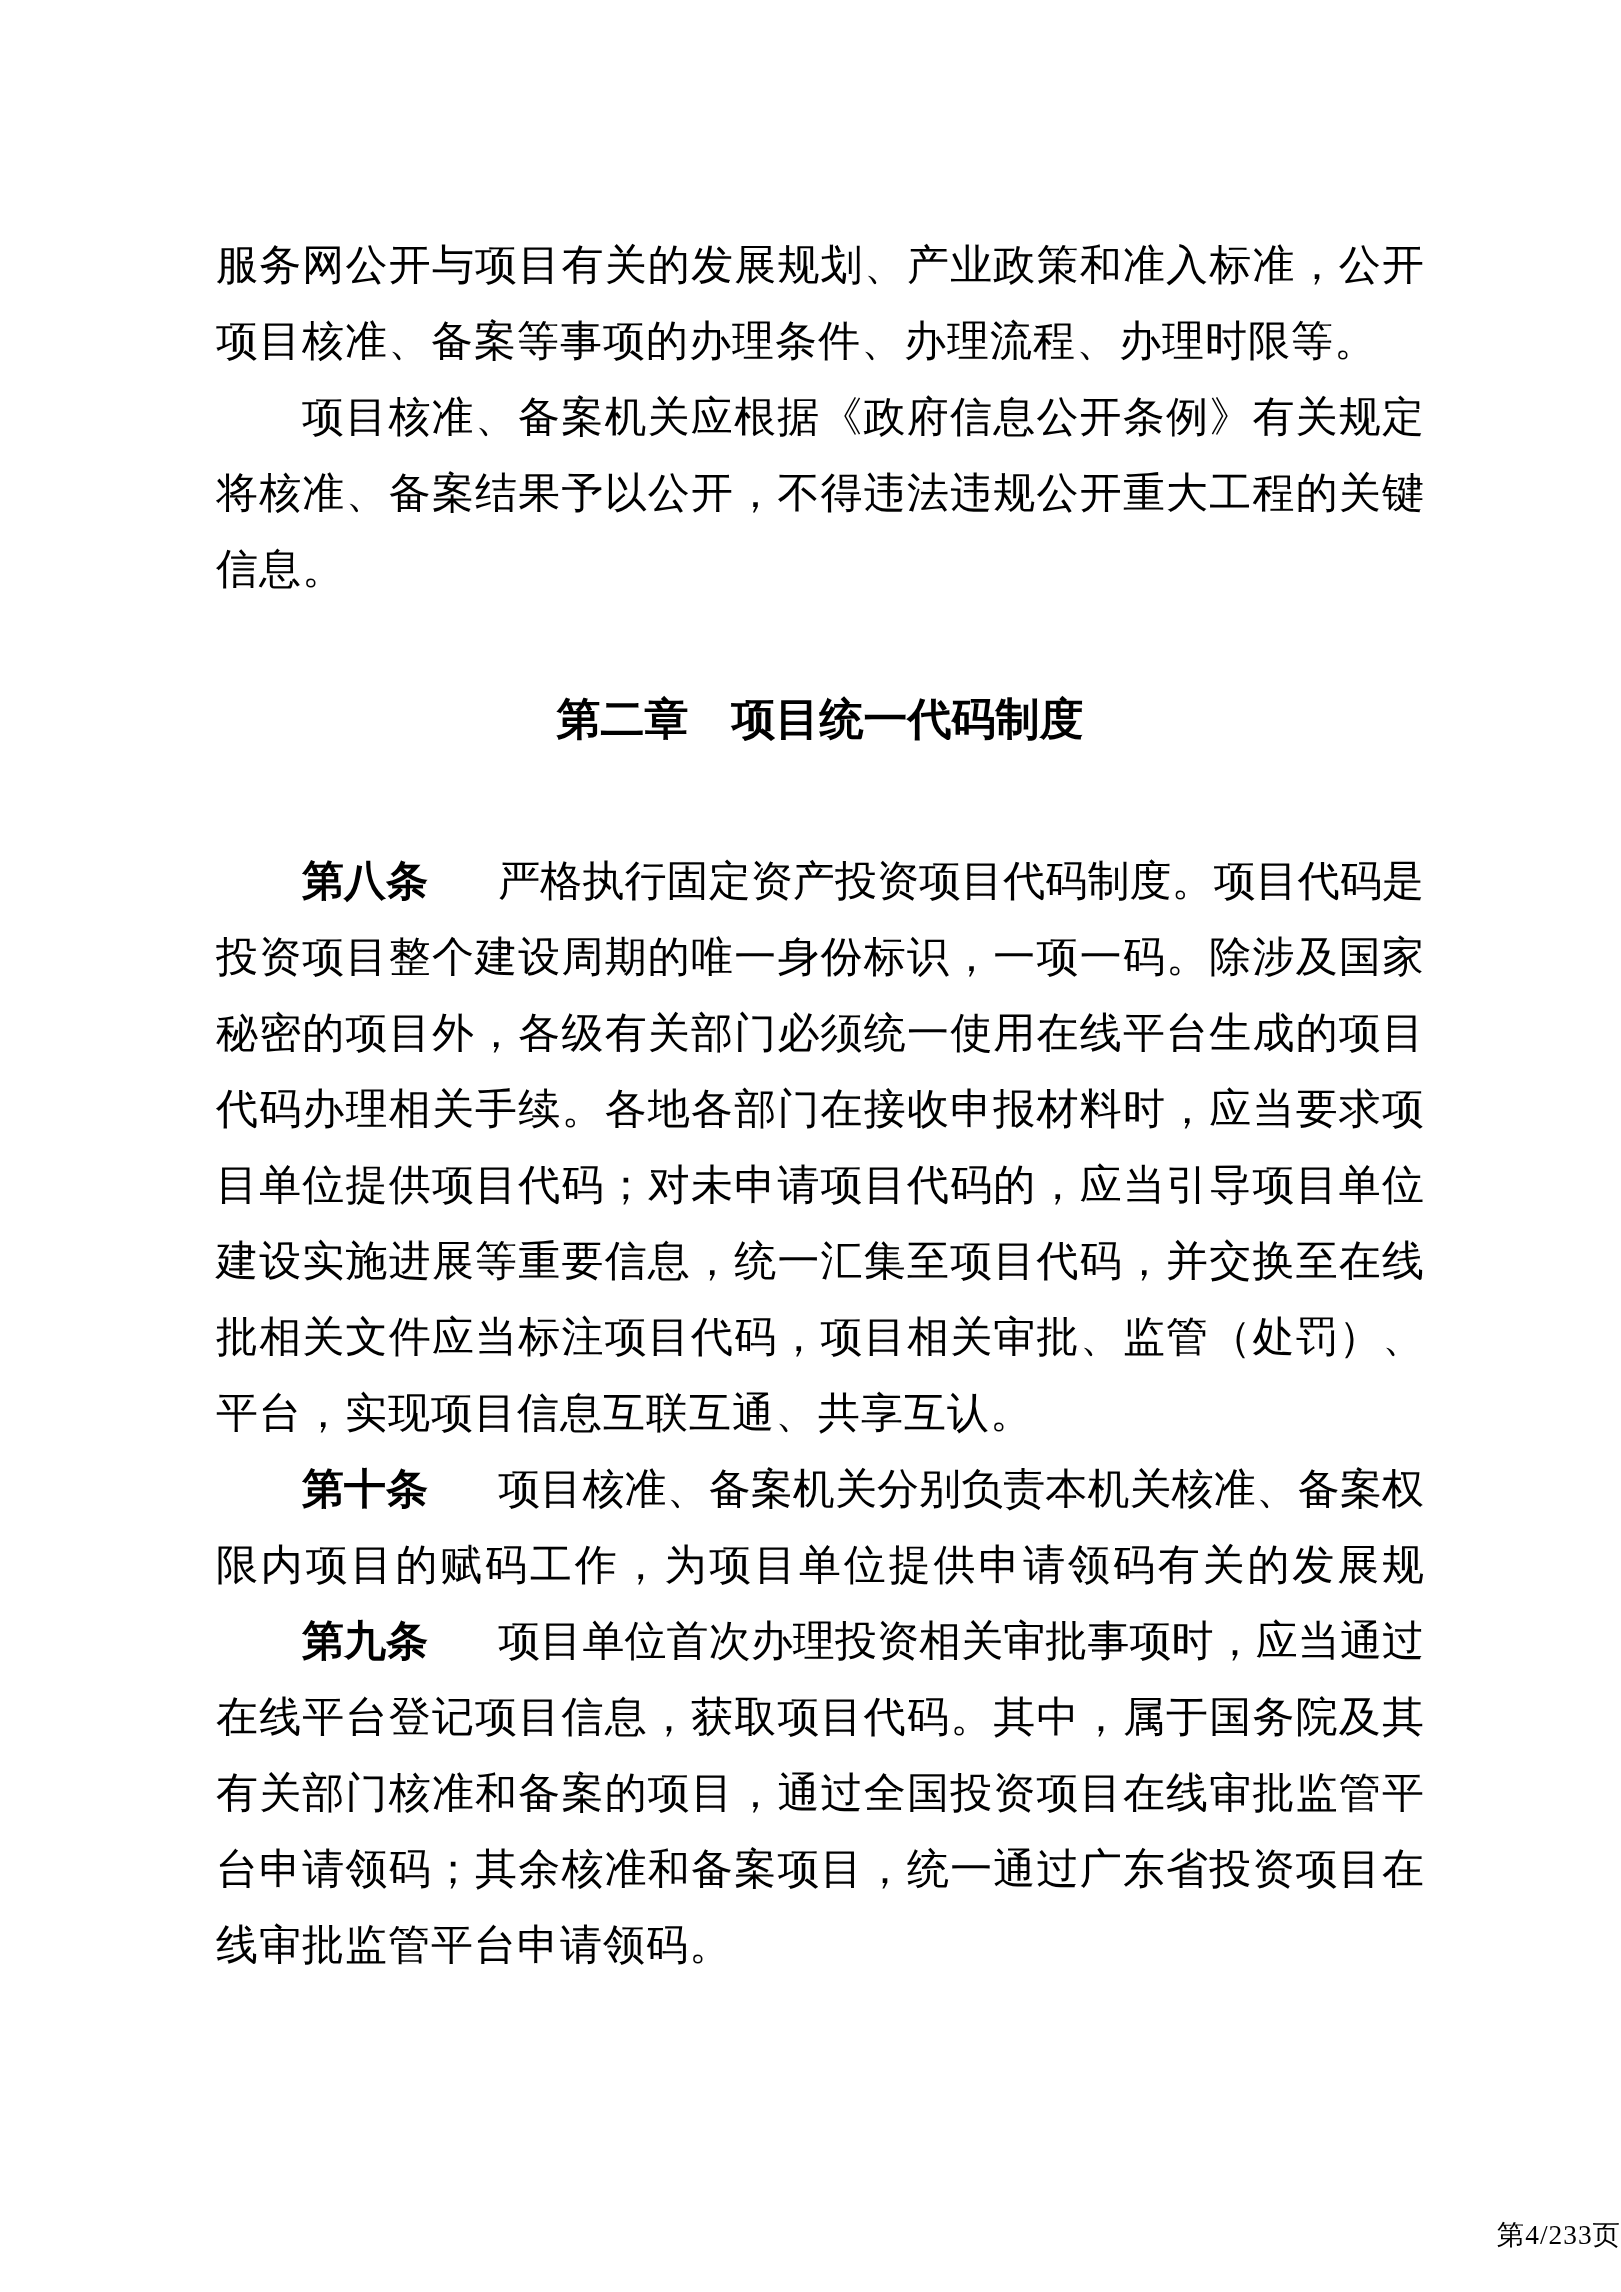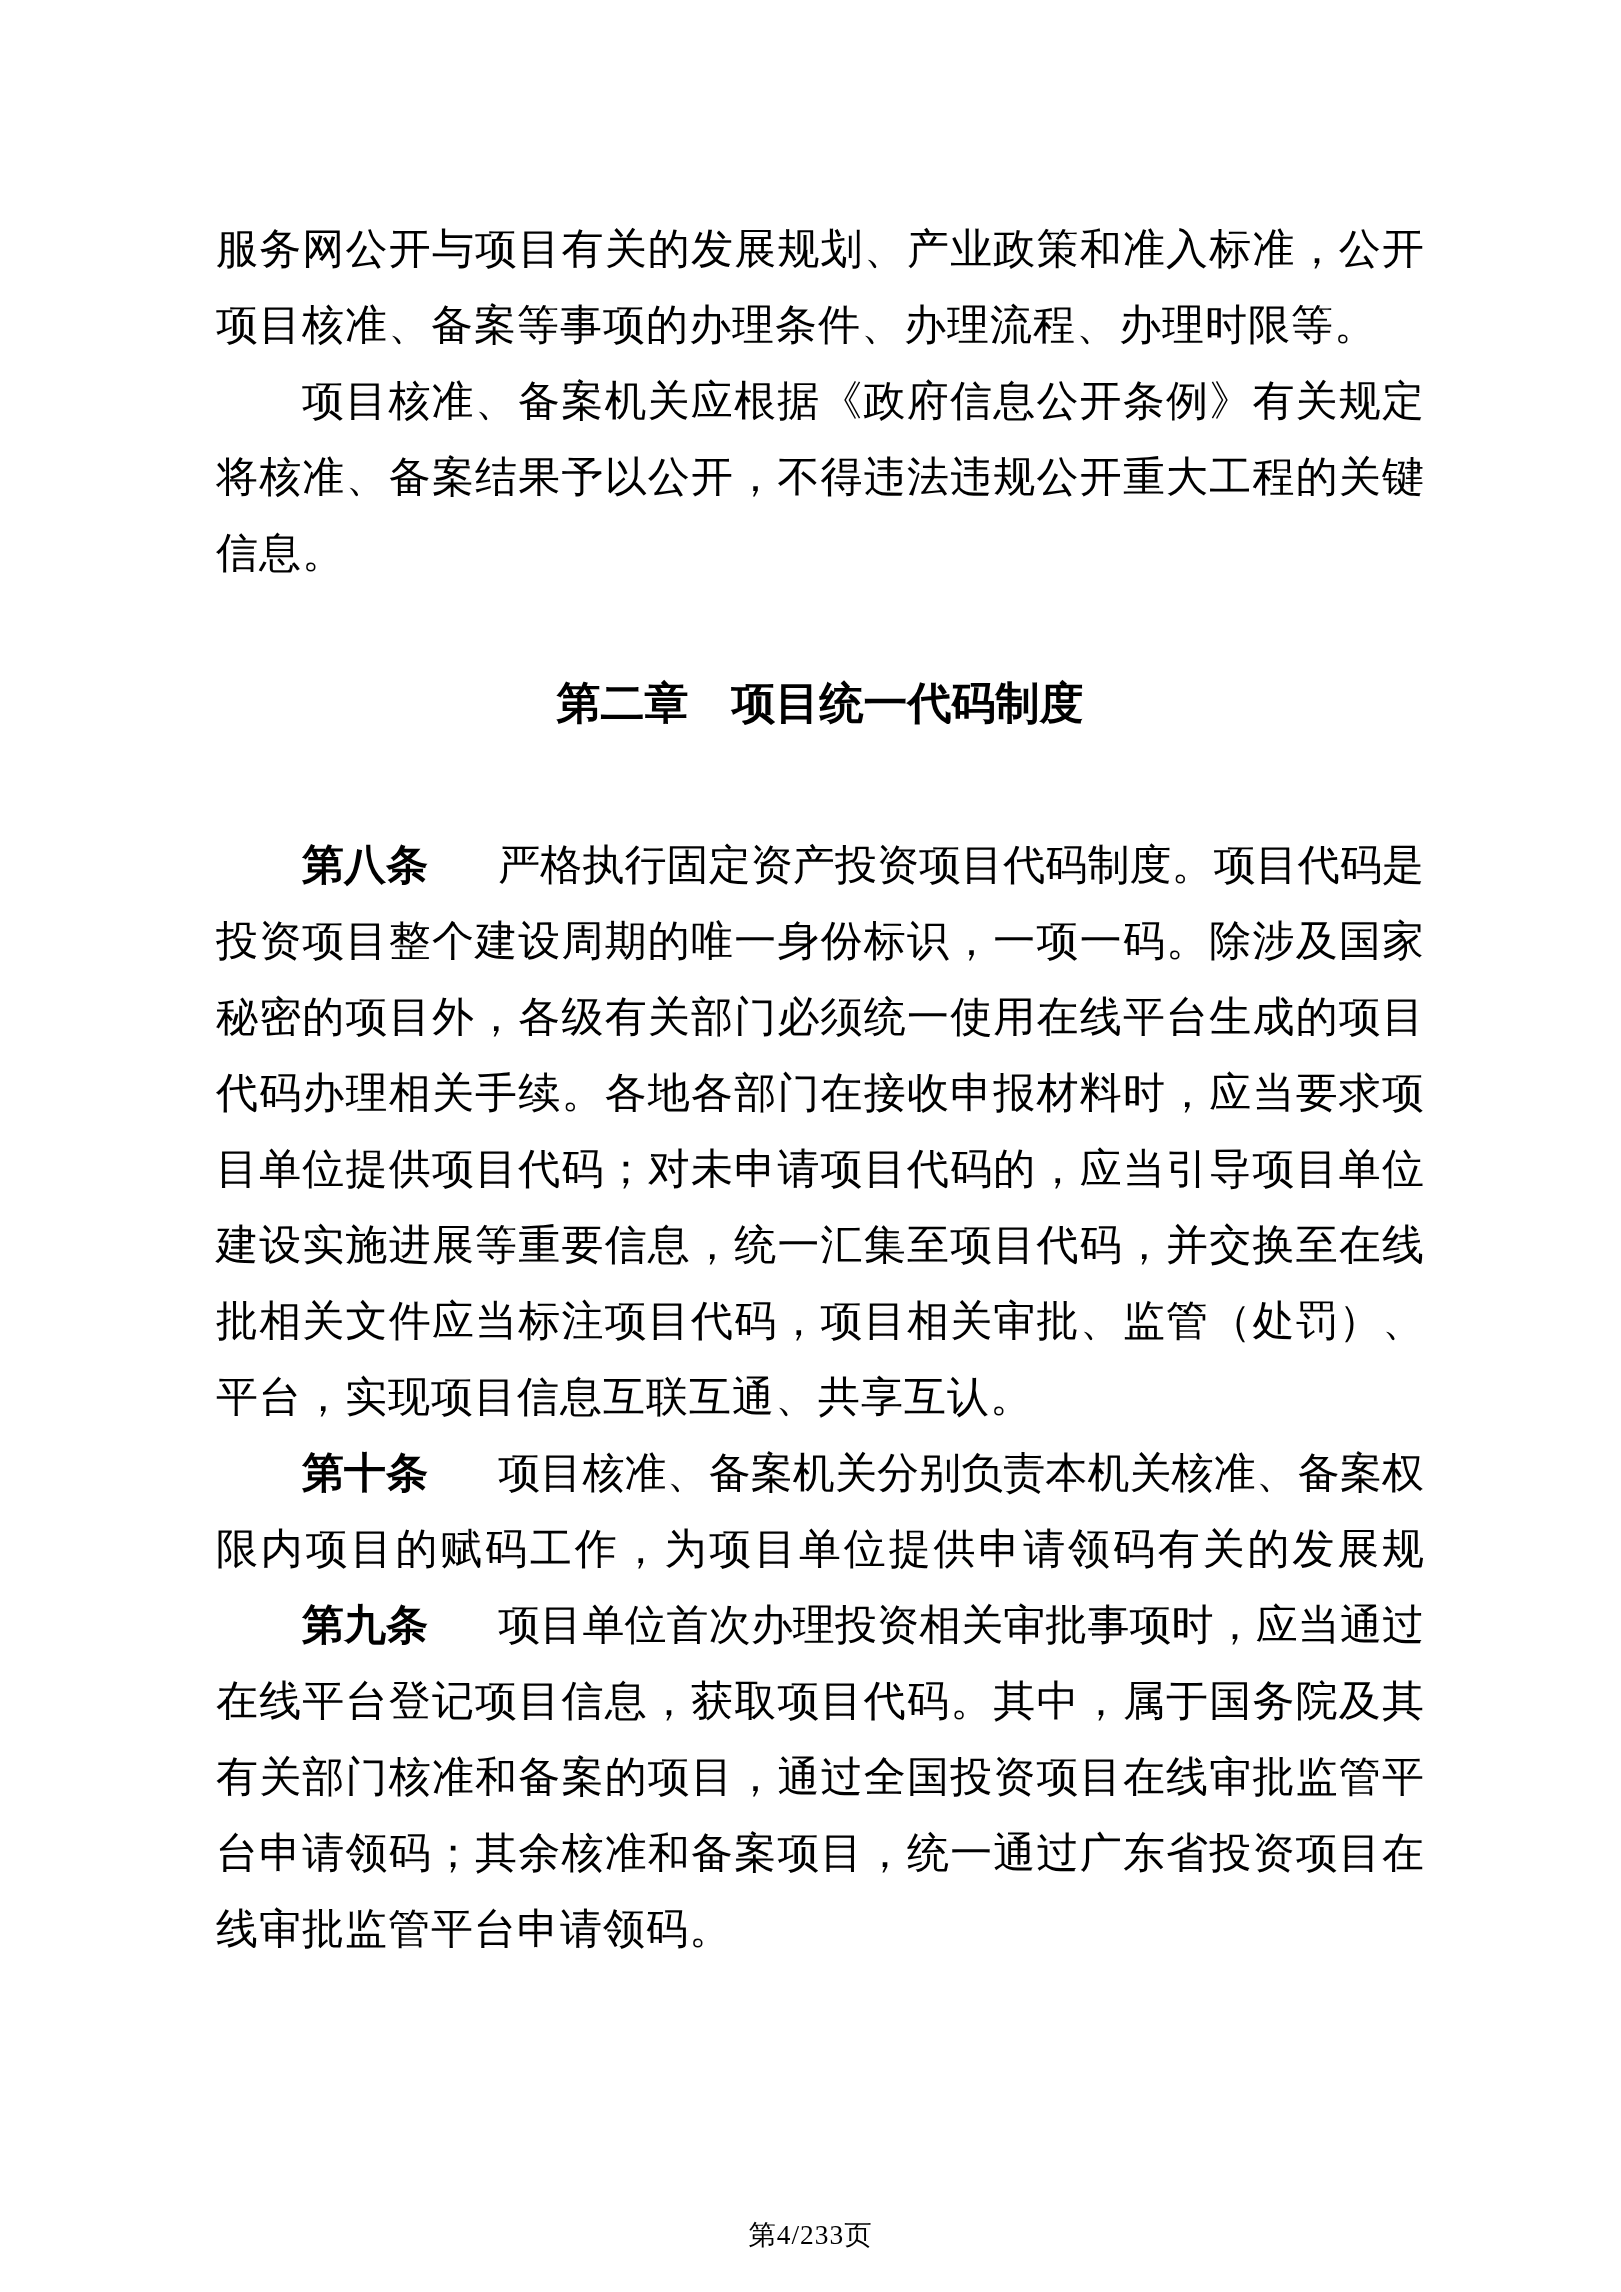--- a/index.html
+++ b/index.html
@@ -10,21 +10,21 @@
   body {
     width: 1621px;
     height: 2293px;
     position: relative;
     color: #000000;
     font-family: "Liberation Serif", "DejaVu Serif", serif;
   }
   .content {
     position: absolute;
     left: 216px;
-    top: 211px;
+    top: 227px;
     width: 1208px;
     font-size: 42px;
     letter-spacing: 0;
   }
   .line {
     height: 76px;
     line-height: 76px;
     text-align: justify;
     text-align-last: justify;
   }
@@ -52,21 +52,21 @@
     font-size: 44px;
   }
   .chapter .chapter-number {
     margin-right: 43px;
   }
   .footer {
     position: absolute;
     left: 0;
     right: 0;
     top: 2217px;
-    text-align: center;
+    text-align: right;
     font-size: 27.4px;
     letter-spacing: 1px;
   }
 </style>
 </head>
 <body>
 
 <div class="content">
 
   <div>

